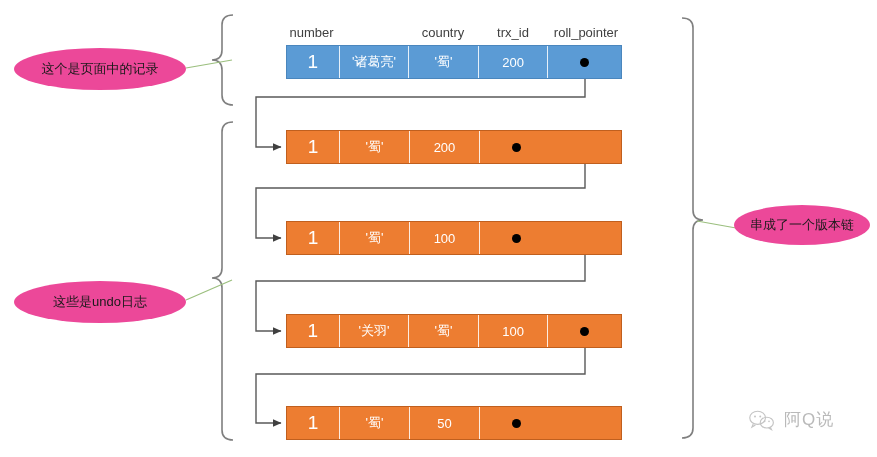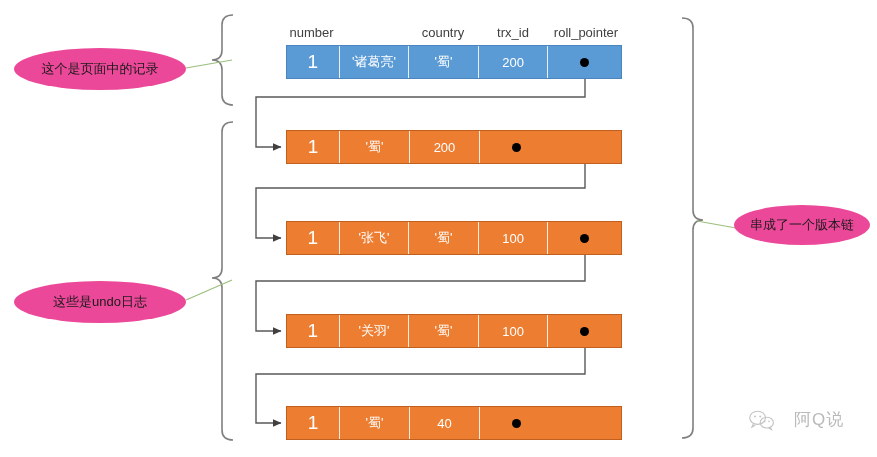--- a/index.html
+++ b/index.html
@@ -74,21 +74,21 @@
     color:#1a1a1a;
     font-size:13px;
     white-space:nowrap;
     text-align:center;
   }
 
   
   #watermark {
     position:absolute;
     left: 748px; top: 408px;
-    display:flex; align-items:center; gap:18px;
+    display:flex; align-items:center; gap:8px;
     color:#b9b9b9;
     font-size:17px;
     letter-spacing:1px;
   }
   #watermark .wc { width:28px; height:22px; }
 </style>
 </head>
 <body>
 
 <div id="stage">
@@ -156,42 +156,41 @@
     <div class="cell num c-number">1</div>
     <div class="cell c-country">'蜀'</div>
     <div class="cell c-trx">200</div>
     <div class="cell ptr c-roll">
       <span class="dot"></span>
     </div>
   </div>
 
   <div class="row orange" style="left:286px; top:221px; width:336px;">
     <div class="cell num c-number">1</div>
-    <div class="cell c-name">'张飞'</div>
     <div class="cell c-country">'蜀'</div>
     <div class="cell c-trx">100</div>
     <div class="cell ptr c-roll">
       <span class="dot"></span>
     </div>
   </div>
 
   <div class="row orange" style="left:286px; top:314px; width:336px;">
     <div class="cell num c-number">1</div>
     <div class="cell c-name">'关羽'</div>
     <div class="cell c-country">'蜀'</div>
     <div class="cell c-trx">100</div>
     <div class="cell ptr c-roll">
       <span class="dot"></span>
     </div>
   </div>
 
   <div class="row orange" style="left:286px; top:406px; width:336px;">
     <div class="cell num c-number">1</div>
     <div class="cell c-country">'蜀'</div>
-    <div class="cell c-trx">40</div>
+    <div class="cell c-trx">50</div>
     <div class="cell ptr c-roll">
       <span class="dot"></span>
     </div>
   </div>
 
   <div class="callout" style="left:14px; top:48px; width:172px; height:42px;">这个是页面中的记录</div>
 
   <div class="callout" style="left:734px; top:205px; width:136px; height:40px;">串成了一个版本链</div>
 
   <div class="callout" style="left:14px; top:281px; width:172px; height:42px;">这些是undo日志</div>

